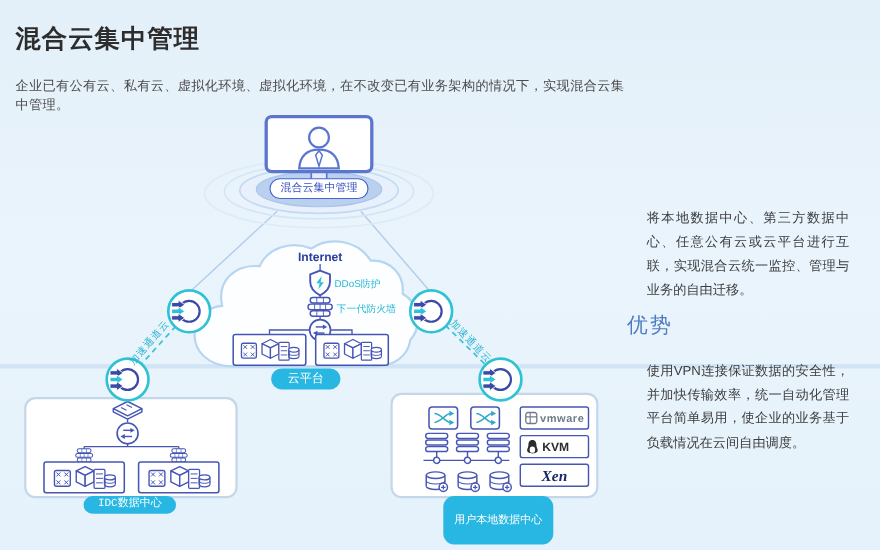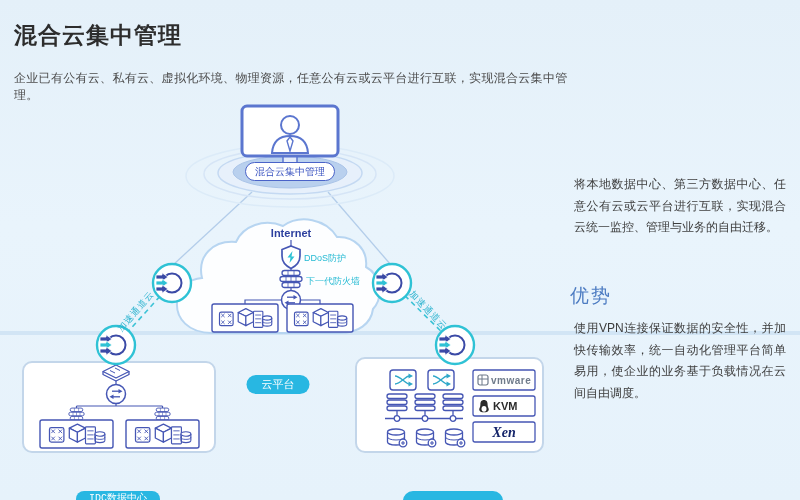--- a/index.html
+++ b/index.html
@@ -6,31 +6,31 @@
   body{font-family:"Liberation Sans","DejaVu Sans",sans-serif;}
   .stage{
     position:relative;width:800px;height:500px;overflow:hidden;
     background:linear-gradient(180deg,#e4f0f9 0%,#e9f4fc 45%,#e6f2fb 100%);
   }
   .ground-band{position:absolute;left:0;top:331px;width:800px;height:4px;background:#d2e5f5;}
   .page-title{position:absolute;left:14px;top:20px;font-size:23px;font-weight:bold;color:#2d2d2d;letter-spacing:1px;}
   .page-subtitle{position:absolute;left:14px;top:70px;width:560px;font-size:12px;color:#4b4b4b;letter-spacing:.3px;}
   .side-section{position:absolute;left:570px;width:220px;}
   .side-section h2{margin:0 0 9px 0;font-size:19px;font-weight:400;color:#4d7cc2;letter-spacing:2px;}
-  .side-section p{margin:4px;font-size:12px;line-height:1.8;color:#3d3d3d;text-align:justify;}
+  .side-section p{margin:18px;font-size:12px;line-height:1.8;color:#3d3d3d;text-align:justify;}
   .sec-arch{top:170px;}
   .sec-adv{top:283px;}
   .diagram-svg{position:absolute;left:0;top:0;}
   .pill{position:absolute;transform:translateX(-50%);white-space:nowrap;border-radius:10px;}
   .pill-outline{
     left:290px;top:162px;padding:2px 9px;background:#ffffff;border:1.5px solid #4a63c8;
     color:#3a53c0;font-size:10px;line-height:13px;
   }
   .pill-cyan{
-    background:#28b7e2;color:#ffffff;border:none;margin-top:40px;
+    background:#28b7e2;color:#ffffff;border:none;
   }
   .pill-cloud{left:278px;top:335px;padding:3px 15px;font-size:11px;line-height:13px;border-radius:11px;}
   .pill-idc{left:118px;top:451px;padding:2px 13px;font-size:10px;line-height:12px;font-family:Liberation Mono, monospace;}
   .pill-local{left:453px;top:451px;padding:16px 10px;font-size:10px;line-height:12px;}
   .link-label{
     position:absolute;width:68px;text-align:center;font-size:9px;color:#2bb3cf;letter-spacing:1px;
   }
   .link-label-left{left:102px;top:305px;transform:rotate(-49deg);}
   .link-label-right{left:394px;top:304px;transform:rotate(46deg);}
 </style>
@@ -214,21 +214,21 @@
       <text x="504" y="437" text-anchor="middle" font-size="14" font-weight="bold" font-style="italic" font-family="Liberation Serif, DejaVu Serif, serif" fill="#16266b">Xen</text>
     </g>
 
     <use href="#gatewayIcon" x="172" y="283"></use>
     <use href="#gatewayIcon" x="392" y="283"></use>
     <use href="#gatewayIcon" x="116" y="345"></use>
     <use href="#gatewayIcon" x="455" y="345"></use>
   </svg>
 
   <div class="page-title">混合云集中管理</div>
-  <div class="page-subtitle">企业已有公有云、私有云、虚拟化环境、物理资源，任意公有云或云平台进行互联，实现混合云集中管理。</div>
+  <div class="page-subtitle">企业已有公有云、私有云、虚拟化环境、虚拟化环境，在不改变已有业务架构的情况下，实现混合云集中管理。</div>
 
   <div class="side-section sec-arch">
     <p>将本地数据中心、第三方数据中心、任意公有云或云平台进行互联，实现混合云统一监控、管理与业务的自由迁移。</p>
   </div>
 
   <div class="side-section sec-adv">
     <h2>优势</h2>
     <p>使用VPN连接保证数据的安全性，并加快传输效率，统一自动化管理平台简单易用，使企业的业务基于负载情况在云间自由调度。</p>
   </div>
 

